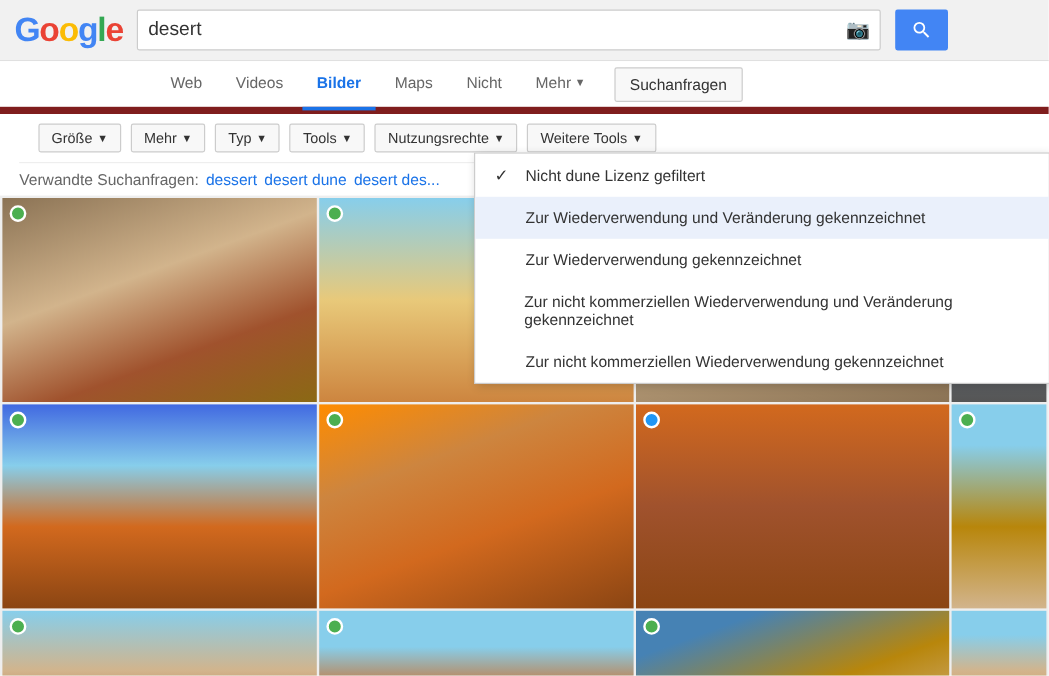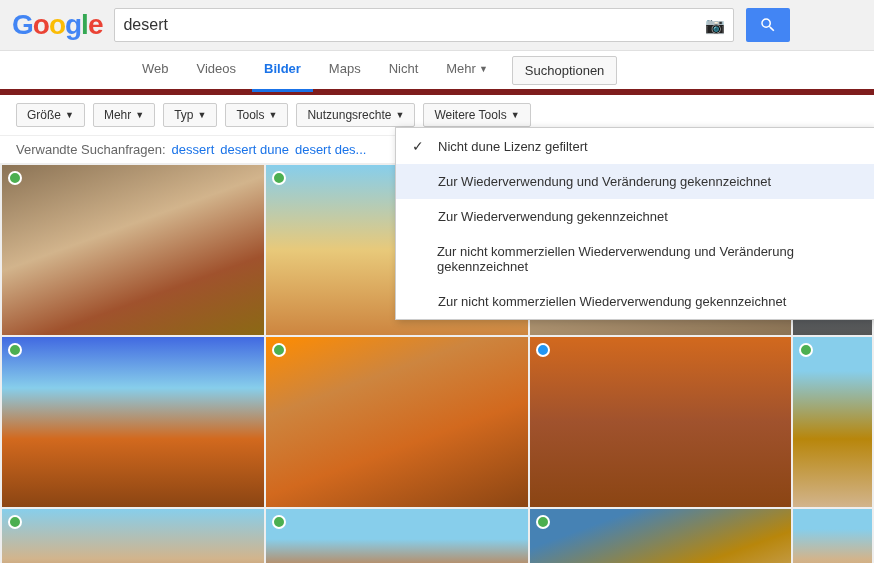--- a/index.html
+++ b/index.html
@@ -111,20 +111,21 @@
 
     
     .filter-bar {
       display: flex;
       align-items: center;
       padding: 8px 16px;
       gap: 8px;
       background: #fff;
       border-bottom: 1px solid #eee;
       position: relative;
+      margin-left: 16px;
     }
     .filter-btn {
       padding: 4px 10px;
       border: 1px solid #ccc;
       border-radius: 2px;
       background: #f8f8f8;
       color: #333;
       cursor: pointer;
       font-size: 12px;
       display: flex;
@@ -259,21 +260,21 @@
 <div class="nav-tabs">
   <a class="nav-tab">Web</a>
   <a class="nav-tab">Videos</a>
   <a class="nav-tab active">Bilder</a>
   <a class="nav-tab">Maps</a>
   <a class="nav-tab">Nicht</a>
   <a class="nav-tab nav-tab-more">
     <span>Mehr</span>
     <span class="dropdown-arrow">▼</span>
   </a>
-  <button class="suchoptionen-btn">Suchoptionen</button>
+  <button class="suchoptionen-btn">Suchanfragen</button>
 </div>
 
 <div class="filter-bar">
   <button class="filter-btn">
     <span>Größe</span>
     <span class="dropdown-arrow">▼</span>
   </button>
   <button class="filter-btn">
     <span>Mehr</span>
     <span class="dropdown-arrow">▼</span>

